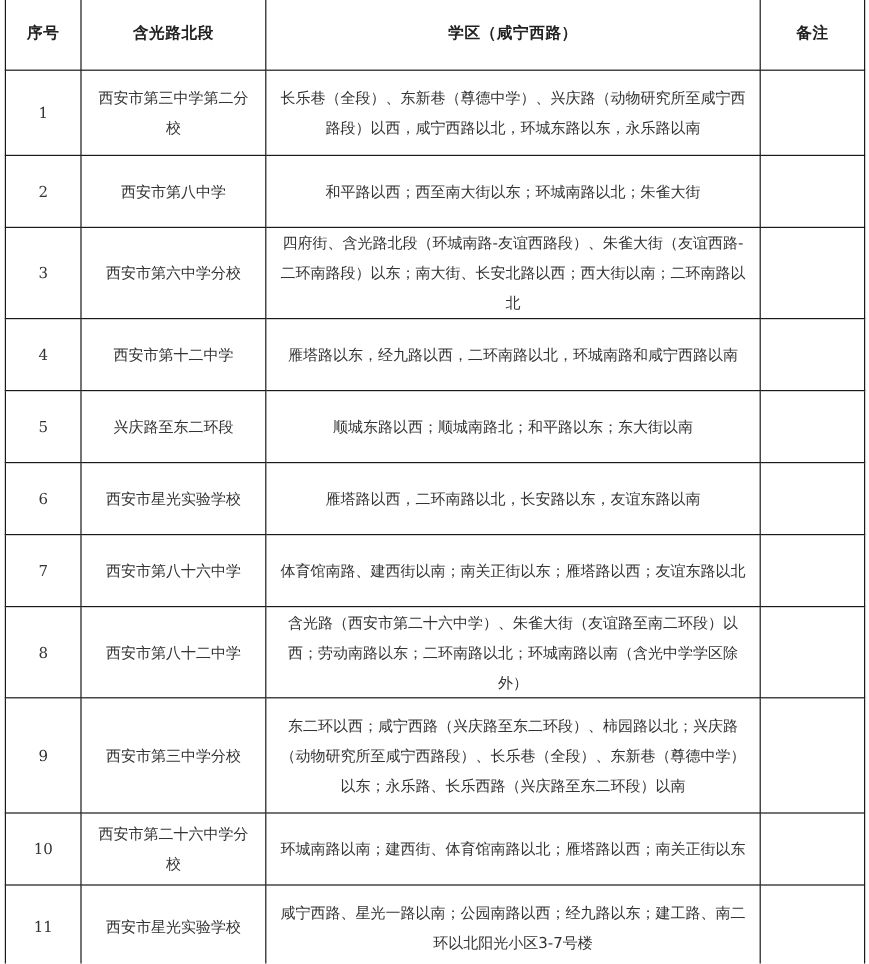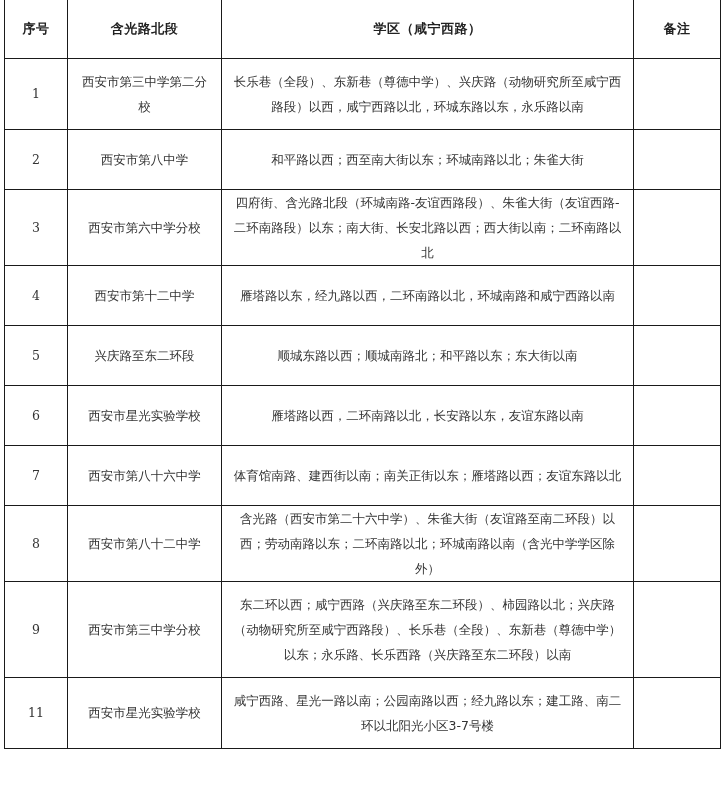--- a/index.html
+++ b/index.html
@@ -93,20 +93,26 @@
       <td>西安市第八十二中学</td>
       <td class="scope">含光路（西安市第二十六中学）、朱雀大街（友谊路至南二环段）以西；劳动南路以东；二环南路以北；环城南路以南（含光中学学区除外）</td>
       <td></td>
     </tr>
     <tr style="height:96px">
       <td class="num">9</td>
       <td>西安市第三中学分校</td>
       <td class="scope">东二环以西；咸宁西路（兴庆路至东二环段）、柿园路以北；兴庆路（动物研究所至咸宁西路段）、长乐巷（全段）、东新巷（尊德中学）以东；永乐路、长乐西路（兴庆路至东二环段）以南</td>
       <td></td>
     </tr>
+    <tr style="height:60px">
+      <td class="num">10</td>
+      <td>西安市第二十六中学分校</td>
+      <td class="scope">环城南路以南；建西街、体育馆南路以北；雁塔路以西；南关正街以东</td>
+      <td></td>
+    </tr>
     <tr style="height:71px">
       <td class="num">11</td>
       <td>西安市星光实验学校</td>
       <td class="scope">咸宁西路、星光一路以南；公园南路以西；经九路以东；建工路、南二环以北阳光小区3-7号楼</td>
       <td></td>
     </tr>
 
   </tbody>
 </table>
 

